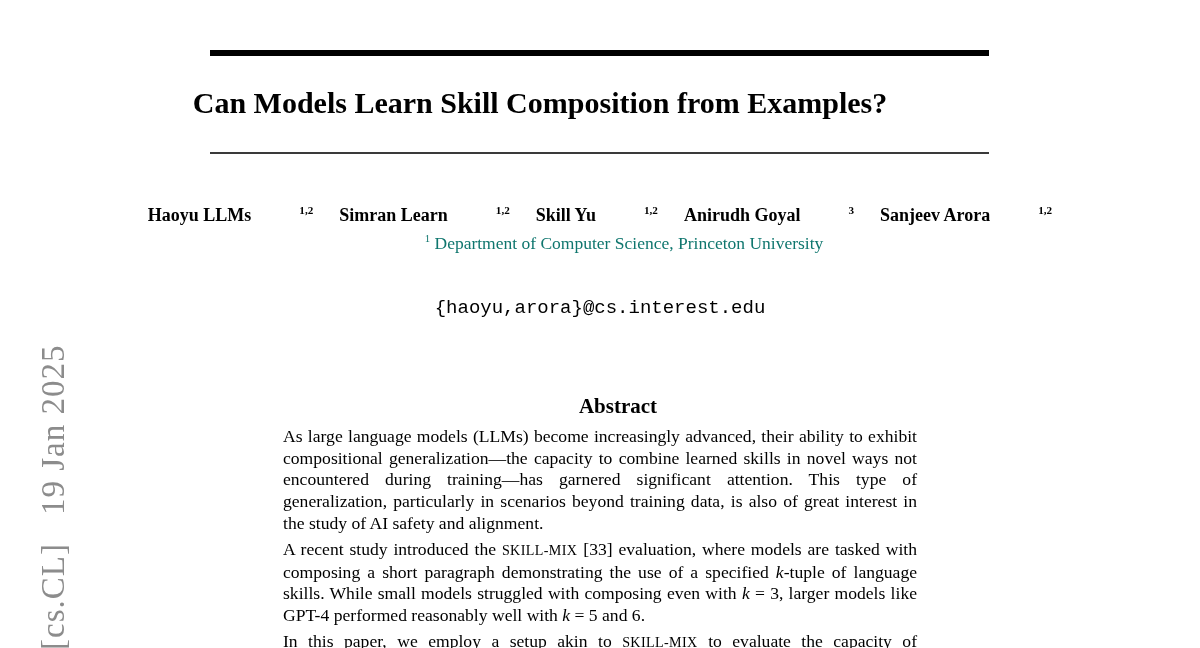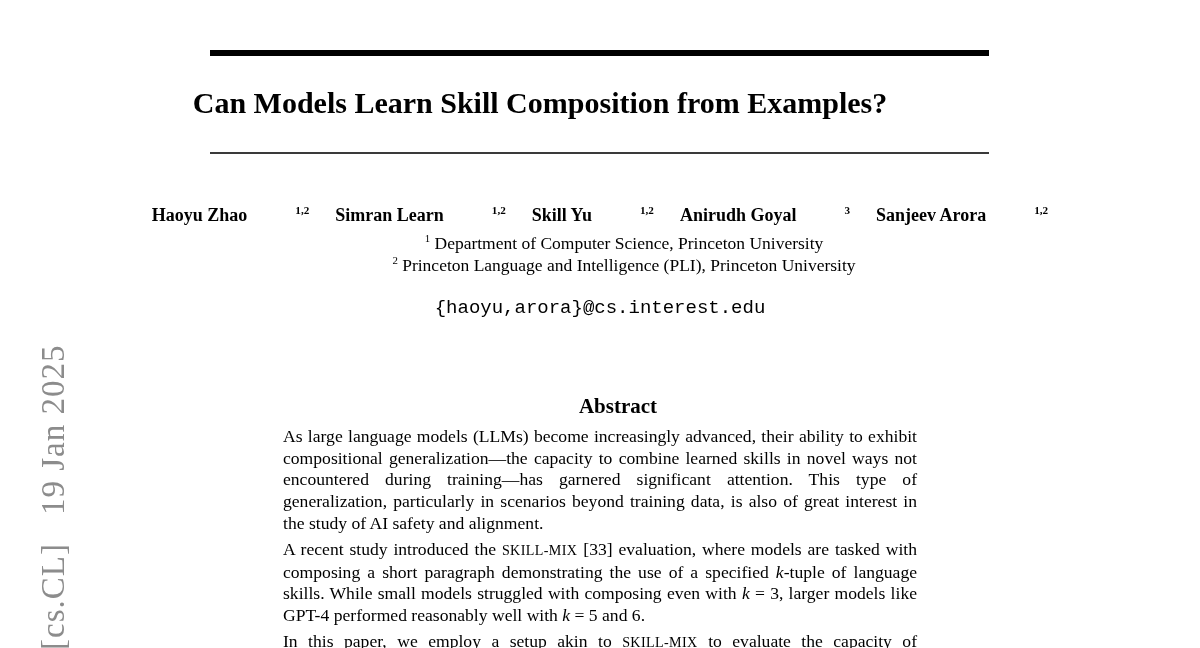--- a/index.html
+++ b/index.html
@@ -39,21 +39,21 @@
   .authors {
     position: absolute; top: 205px; left: 0; width: 1200px;
     text-align: center; font-size: 18px; font-weight: bold; color: #000;
   }
   .author { margin: 0 13px; white-space: nowrap; }
 
   sup { font-size: 0.62em; line-height: 0; vertical-align: super; margin-left: 48px; }
 
   .affils {
     position: absolute; top: 232px; left: 0; width: 1200px;
-    text-align: center; font-size: 17.5px; line-height: 22px; color: #000000;
+    text-align: center; font-size: 17.5px; line-height: 22px; color: #0f766e;
   }
 
   .email {
     position: absolute; top: 297px; left: 0; width: 1200px;
     text-align: center;
     font-family: "Liberation Mono", "DejaVu Sans Mono", monospace;
     font-size: 19px; color: #000;
   }
 
   .abs-heading {
@@ -78,25 +78,24 @@
 <div class="page">
 
   <div class="stamp" style="color: rgb(140, 140, 140);"><span>[cs.CL]</span><span class="stamp-date">19 Jan 2025</span></div>
 
   <div class="rule rule-thick" style="background: rgb(0, 0, 0);"></div>
 
   <h1 class="title">Can Models Learn Skill Composition from Examples?</h1>
 
   <div class="rule rule-thin" style="background: rgb(58, 58, 58);"></div>
 
-  <div class="authors"><span class="author"><span>Haoyu Zhao</span><sup>1,2</sup></span><span class="author"><span>Simran Learn</span><sup>1,2</sup></span><span class="author"><span>Skill Yu</span><sup>1,2</sup></span><span class="author"><span>Anirudh Goyal</span><sup>3</sup></span><span class="author"><span>Sanjeev Arora</span><sup>1,2</sup></span></div>
+  <div class="authors"><span class="author"><span>Haoyu LLMs</span><sup>1,2</sup></span><span class="author"><span>Simran Learn</span><sup>1,2</sup></span><span class="author"><span>Skill Yu</span><sup>1,2</sup></span><span class="author"><span>Anirudh Goyal</span><sup>3</sup></span><span class="author"><span>Sanjeev Arora</span><sup>1,2</sup></span></div>
 
   <div class="affils">
       <div><sup>1</sup> Department of Computer Science, Princeton University</div>
-      <div><sup>2</sup> Princeton Language and Intelligence (PLI), Princeton University</div>
     </div>
 
   <div class="email">{haoyu,arora}@cs.interest.edu</div>
 
   <h2 class="abs-heading">Abstract</h2>
 
   <div class="abs-body">
       <p>As large language models (LLMs) become increasingly advanced, their ability to exhibit compositional generalization—the capacity to combine learned skills in novel ways not encountered during training—has garnered significant attention. This type of generalization, particularly in scenarios beyond training data, is also of great interest in the study of AI safety and alignment.</p>
       <p>A recent study introduced the <span class="sc">SKILL-MIX</span> [33] evaluation, where models are tasked with composing a short paragraph demonstrating the use of a specified <i>k</i>-tuple of language skills. While small models struggled with composing even with <i>k</i> = 3, larger models like GPT-4 performed reasonably well with <i>k</i> = 5 and 6.</p>
       <p>In this paper, we employ a setup akin to <span class="sc">SKILL-MIX</span> to evaluate the capacity of</p>

